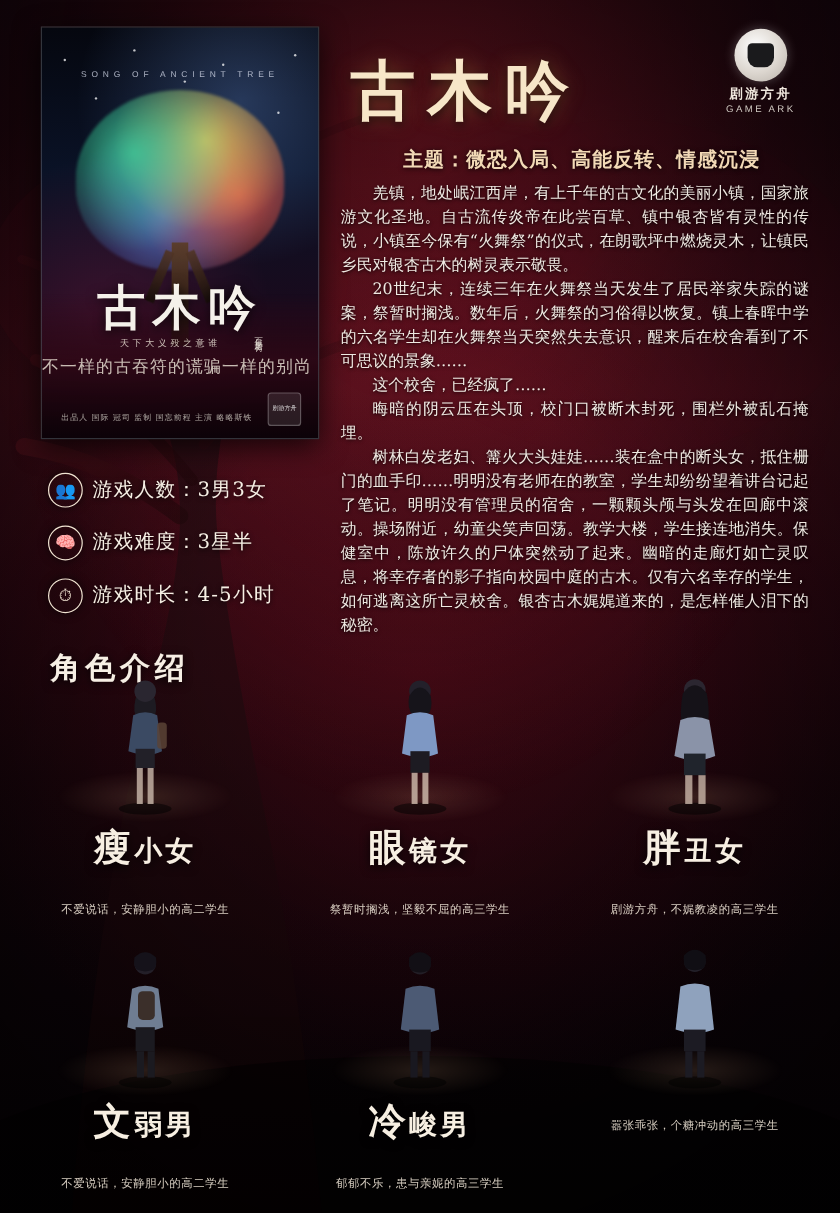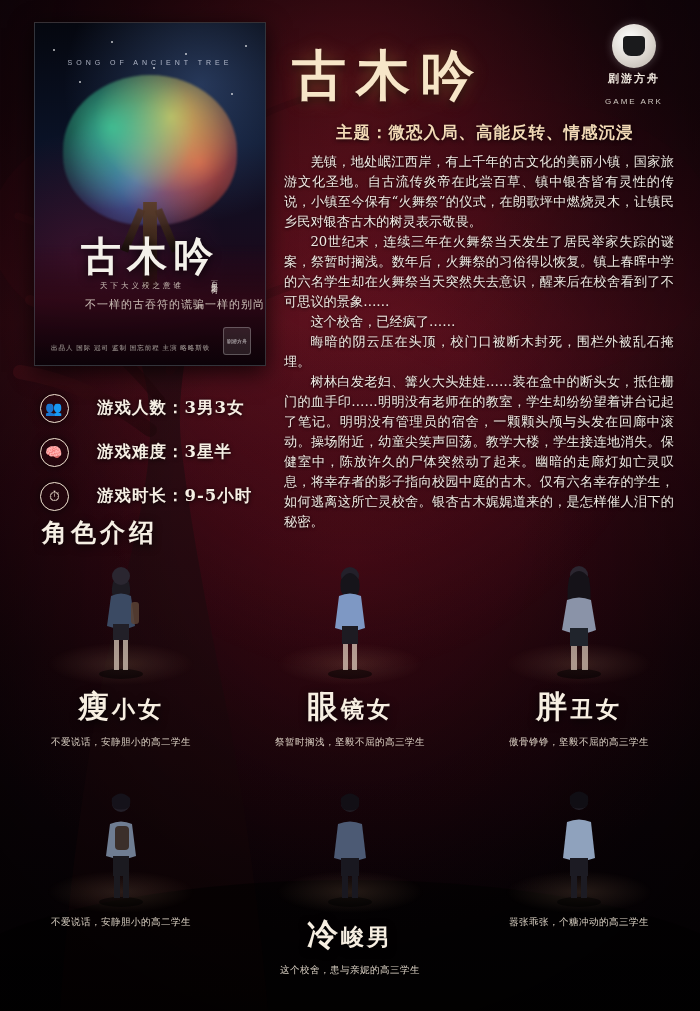--- a/index.html
+++ b/index.html
@@ -126,23 +126,23 @@
     position: absolute;
     left: 0; right: 16px; top: 258px;
     text-align: center;
     color: rgba(235,228,215,.82);
     font-size: 7.5px;
     letter-spacing: 3px;
   }
   .poster-tag2 {
     position: absolute;
     left: 0; right: 0; top: 274px;
-    text-align: right;
+    text-align: left;
     color: rgba(235,228,215,.82);
-    font-size: 11px;
+    font-size: 14px;
     letter-spacing: 1px;
   }
   .poster-credits {
     position: absolute;
     left: 16px; bottom: 12px;
     color: rgba(225,220,210,.72);
     font-size: 6.5px;
     letter-spacing: 1px;
   }
   .poster-logo {
@@ -198,21 +198,21 @@
   }
   .brand-cn {
     font-size: 11px;
     letter-spacing: 2px;
     font-weight: 700;
   }
   .brand-en {
     font-size: 8px;
     letter-spacing: 2px;
     color: #cfc8c0;
-    margin-top: 11px;
+    margin-top: 0;
   }
   .theme-line {
     position: absolute;
     left: 292px;
     top: 122px;
     width: 392px;
     color: #f2d9b6;
     font-family: "DejaVu Serif", serif;
     font-size: 16.5px;
     font-weight: 700;
@@ -254,32 +254,32 @@
     border: 1.6px solid #f0e4d2;
     display: flex;
     align-items: center;
     justify-content: center;
     color: #f0e4d2;
     font-size: 14px;
     flex: none;
     box-shadow: 0 0 8px rgba(0,0,0,.6);
   }
   .meta-text {
-    margin-left: 28px;
+    margin-left: 8px;
     color: #f6efe4;
     font-family: "DejaVu Serif", serif;
     font-size: 16.5px;
-    font-weight: 700;
+    font-weight: 400;
     letter-spacing: 1px;
     text-shadow: 0 1px 4px rgba(0,0,0,.9);
   }
   .section-title {
     position: absolute;
     left: 42px;
-    top: 516px;
+    top: 540px;
     color: #f6efe4;
     font-family: "DejaVu Serif", serif;
     font-size: 25px;
     font-weight: 700;
     letter-spacing: 4px;
     text-shadow: 0 2px 8px rgba(0,0,0,.9);
   }
   
   .chars {
     position: absolute;
@@ -321,21 +321,21 @@
   }
   .char-name .big {
     color: #f7efe2;
     font-size: 31px;
   }
   .char-name .small {
     color: #f7efe2;
     font-size: 23px;
   }
   .char-desc {
-    margin-top: 8px;
+    margin-top: 24px;
     color: #e8ded0;
     font-family: "DejaVu Serif", serif;
     font-size: 9.5px;
     letter-spacing: .5px;
     opacity: .92;
   }
   .char-glow {
     position: absolute;
     left: 50%;
     bottom: -6px;
@@ -429,21 +429,21 @@
     <div class="meta-row">
       <div class="meta-icon">👥</div>
       <div class="meta-text">游戏人数：3男3女</div>
     </div>
     <div class="meta-row">
       <div class="meta-icon">🧠</div>
       <div class="meta-text">游戏难度：3星半</div>
     </div>
     <div class="meta-row">
       <div class="meta-icon">⏱</div>
-      <div class="meta-text">游戏时长：9-5小时</div>
+      <div class="meta-text">游戏时长：4-5小时</div>
     </div>
   </div>
 
   <div class="section-title">角色介绍</div>
 
   <div class="chars">
 
     <div class="char">
       <div class="char-art">
         <div class="char-glow"></div>
@@ -492,57 +492,60 @@
           <path d="M22 20 q10 -14 20 0 q4 22 -2 34 q-8 4 -16 0 q-6 -12 -2 -34Z" fill="#151218"></path>
           <path d="M20 42 q12 -5 24 0 l5 30 q-16 7 -34 0Z" fill="#8a93a8"></path>
           <rect x="23" y="70" width="18" height="18" fill="#20242c"></rect>
           <rect x="24" y="88" width="6" height="24" fill="#e0cdbd" opacity=".7"></rect>
           <rect x="35" y="88" width="6" height="24" fill="#e0cdbd" opacity=".7"></rect>
         </svg>
       </div>
       <div class="char-name">
         <span class="big">胖</span><span class="small">丑女</span>
       </div>
-      <div class="char-desc">傲骨铮铮，坚毅不屈的高三学生</div>
+      <div class="char-desc">剧游方舟，不娓教凌的高三学生</div>
     </div>
 
     <div class="char">
       <div class="char-art">
         <div class="char-glow"></div>
         <svg class="silhouette" viewBox="0 0 64 122">
           <ellipse cx="32" cy="116" rx="22" ry="5" fill="#000" opacity=".5"></ellipse>
           <circle cx="32" cy="17" r="9" fill="#231f28"></circle>
           <path d="M23 12 q9 -9 18 0 q1 8 -2 10 q-7 3 -14 0 q-3 -3 -2 -10Z" fill="#15121a"></path>
           <path d="M21 38 q11 -5 22 0 l4 32 q-14 6 -30 0Z" fill="#6f7d92"></path>
           <rect x="26" y="40" width="14" height="24" rx="4" fill="#3b2f2a"></rect>
           <rect x="24" y="70" width="16" height="20" fill="#1b1a20"></rect>
           <rect x="25" y="90" width="6" height="22" fill="#1b1a20"></rect>
           <rect x="34" y="90" width="6" height="22" fill="#1b1a20"></rect>
         </svg>
       </div>
+      <div class="char-name">
+        <span class="big">文</span><span class="small">弱男</span>
+      </div>
       <div class="char-desc">不爱说话，安静胆小的高二学生</div>
     </div>
 
     <div class="char">
       <div class="char-art">
         <div class="char-glow"></div>
         <svg class="silhouette" viewBox="0 0 64 122">
           <ellipse cx="32" cy="116" rx="22" ry="5" fill="#000" opacity=".5"></ellipse>
           <circle cx="32" cy="17" r="9" fill="#221e26"></circle>
           <path d="M23 12 q9 -9 18 0 q1 9 -2 11 q-7 3 -14 0 q-3 -4 -2 -11Z" fill="#120f15"></path>
           <path d="M20 38 q12 -5 24 0 l4 34 q-15 6 -32 0Z" fill="#4c5a74"></path>
           <rect x="23" y="72" width="18" height="18" fill="#191820"></rect>
           <rect x="24" y="90" width="6" height="22" fill="#191820"></rect>
           <rect x="34" y="90" width="6" height="22" fill="#191820"></rect>
         </svg>
       </div>
       <div class="char-name">
         <span class="big">冷</span><span class="small">峻男</span>
       </div>
-      <div class="char-desc">这个校舍，患与亲妮的高三学生</div>
+      <div class="char-desc">郁郁不乐，患与亲妮的高三学生</div>
     </div>
 
     <div class="char">
       <div class="char-art">
         <div class="char-glow"></div>
         <svg class="silhouette" viewBox="0 0 64 122">
           <ellipse cx="32" cy="116" rx="22" ry="5" fill="#000" opacity=".5"></ellipse>
           <circle cx="32" cy="15" r="9" fill="#232029"></circle>
           <path d="M23 10 q9 -9 18 0 q1 9 -2 11 q-7 3 -14 0 q-3 -4 -2 -11Z" fill="#100e14"></path>
           <path d="M20 36 q12 -5 24 0 l4 36 q-15 6 -32 0Z" fill="#8fa2bd"></path>

